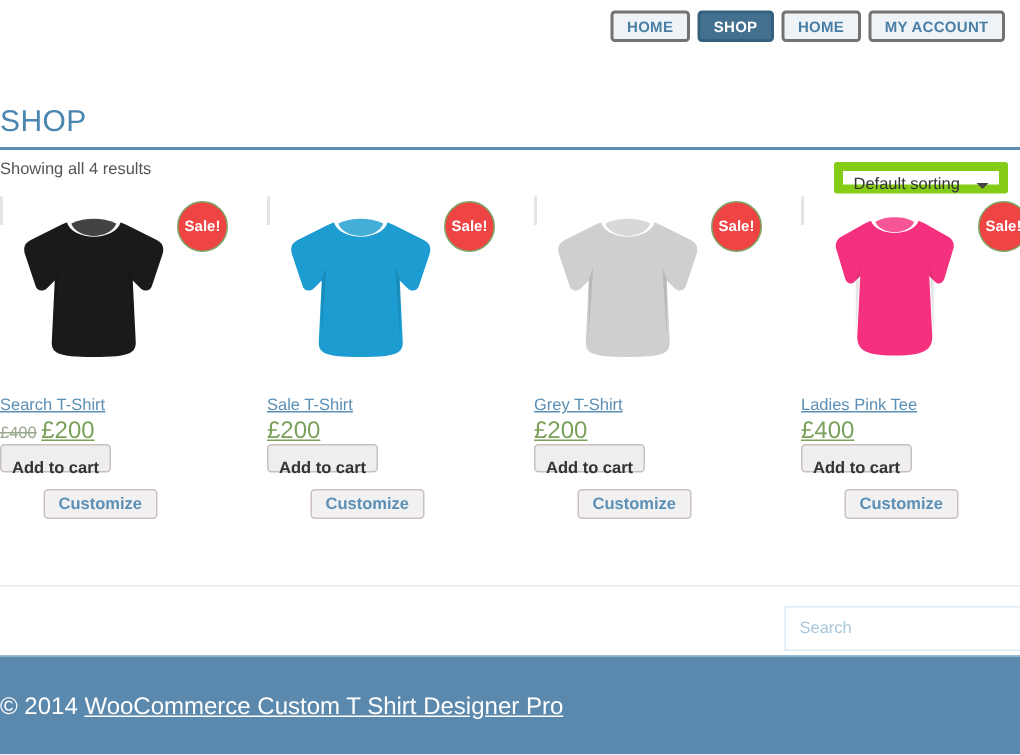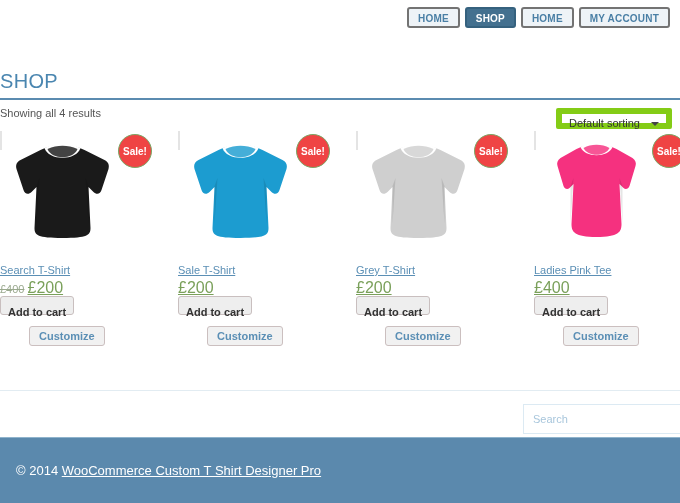--- a/index.html
+++ b/index.html
@@ -240,24 +240,23 @@
   .footer {
     position: absolute;
     left: -40px; top: 437px;
     width: 760px; height: 66px;
     background: #5b89ad;
     border-top: 1px solid #8fb3cc;
   }
   .footer-text {
     position: absolute;
     left: 40px; top: 25px;
-    font-size: 13px;
+    font-size: 16px;
     color: #ffffff;
     white-space: nowrap;
-    margin-left: 16px;
   }
   .footer-text a {
     color: #ffffff;
     text-decoration: underline;
   }
 </style>
 </head>
 <body>
 
 <div class="page">

